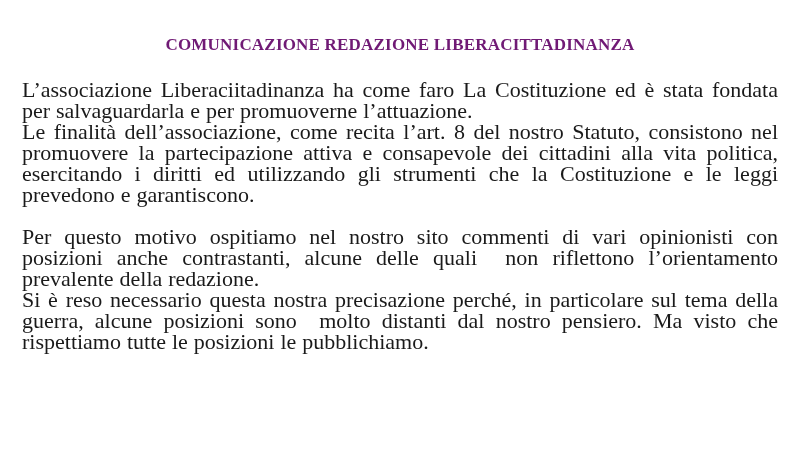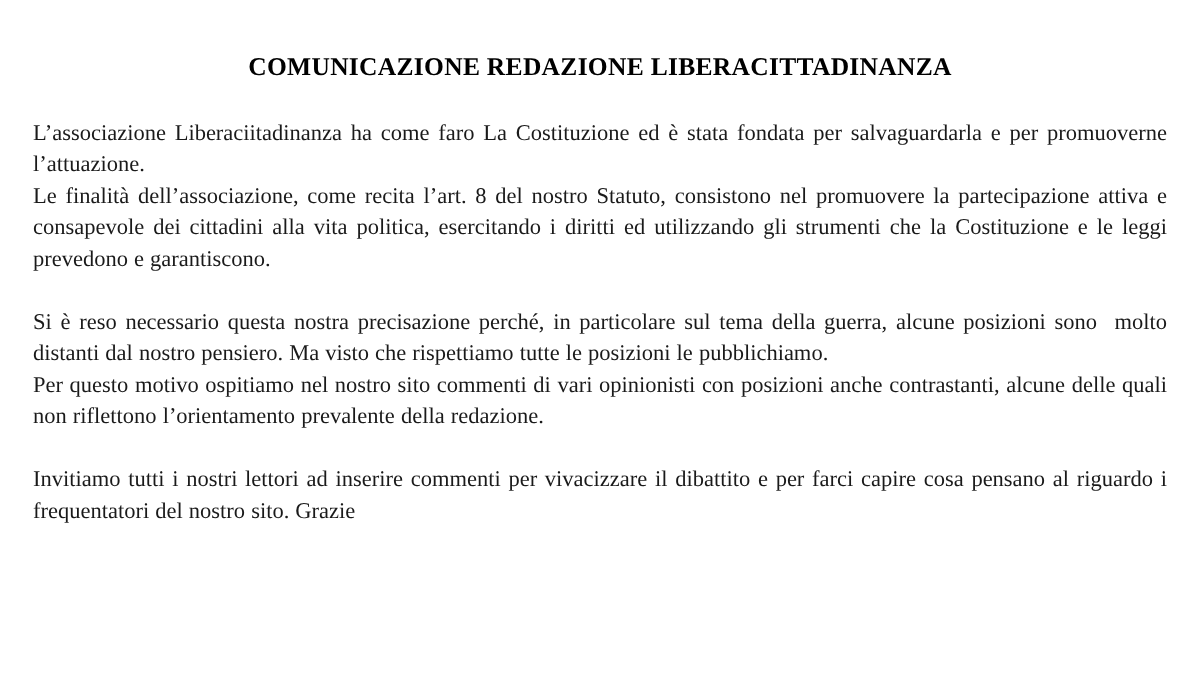--- a/index.html
+++ b/index.html
@@ -18,47 +18,44 @@
     color: #1a1a1a;
     font-family: "Liberation Serif", "DejaVu Serif", serif;
   }
   .title {
     margin: 0 0 24px 0;
     font-size: 17px;
     font-weight: bold;
     line-height: 21px;
     text-align: center;
     letter-spacing: 0.2px;
-    color: #000000;
+    color: #701a75;
   }
   .group { margin: 0; }
   .group-spaced { margin-top: 21px; }
   .para {
     margin: 0;
-    font-size: 15px;
+    font-size: 22px;
     line-height: 21px;
     text-align: justify;
     white-space: pre-wrap;
     hyphens: none;
     -webkit-hyphens: none;
     word-spacing: 0.02em;
   }
 </style>
 </head>
 <body>
 
 <div class="page">
   <h1 class="title">COMUNICAZIONE REDAZIONE LIBERACITTADINANZA</h1>
 
   <div class="group">
     <p class="para">L’associazione Liberaciitadinanza ha come faro La Costituzione ed è stata fondata per salvaguardarla e per promuoverne l’attuazione.</p>
     <p class="para">Le finalità dell’associazione, come recita l’art. 8 del nostro Statuto, consistono nel promuovere la partecipazione attiva e consapevole dei cittadini alla vita politica, esercitando i diritti ed utilizzando gli strumenti che la Costituzione e le leggi prevedono e garantiscono.</p>
   </div>
 
   <div class="group group-spaced">
+    <p class="para">Per questo motivo ospitiamo nel nostro sito commenti di vari opinionisti con posizioni anche contrastanti, alcune delle quali  non riflettono l’orientamento prevalente della redazione.</p>
     <p class="para">Si è reso necessario questa nostra precisazione perché, in particolare sul tema della guerra, alcune posizioni sono  molto distanti dal nostro pensiero. Ma visto che rispettiamo tutte le posizioni le pubblichiamo.</p>
-    <p class="para">Per questo motivo ospitiamo nel nostro sito commenti di vari opinionisti con posizioni anche contrastanti, alcune delle quali  non riflettono l’orientamento prevalente della redazione.</p>
   </div>
 
-  <div class="group group-spaced">
-    <p class="para">Invitiamo tutti i nostri lettori ad inserire commenti per vivacizzare il dibattito e per farci capire cosa pensano al riguardo i frequentatori del nostro sito. Grazie</p>
-  </div>
 </div>
 
 </body></html>

